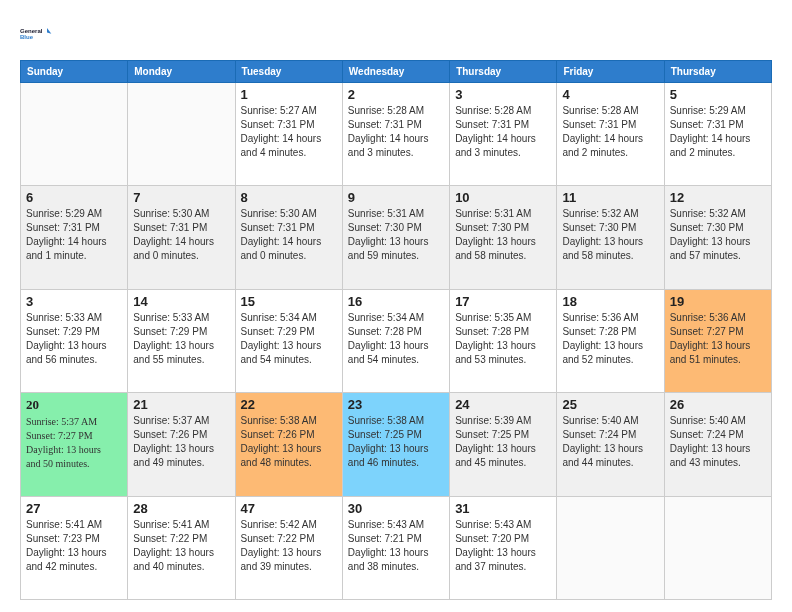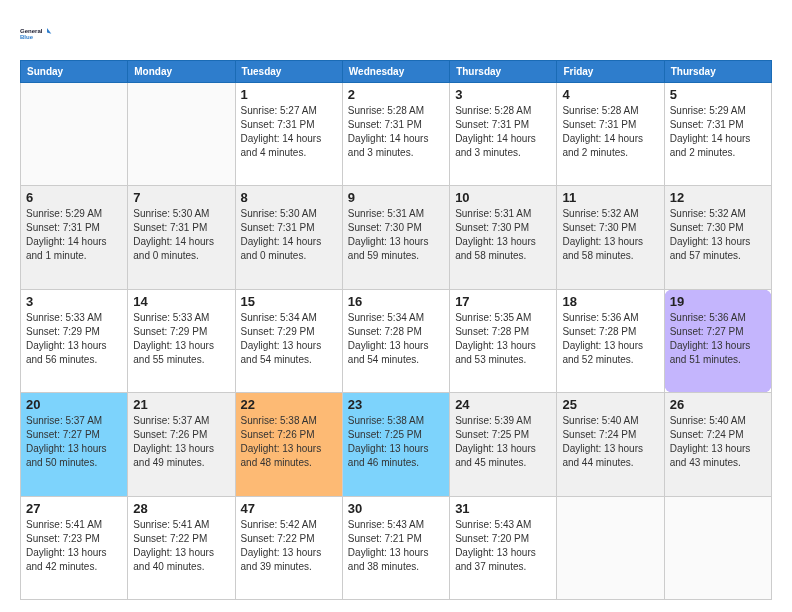--- a/index.html
+++ b/index.html
@@ -250,30 +250,30 @@
 Daylight: 13 hours
 and 53 minutes.</div>
           </td>
           <td style="background: rgb(255, 255, 255);">
             <div class="day-number">18</div>
             <div class="day-info" style="white-space: pre-line;">Sunrise: 5:36 AM
 Sunset: 7:28 PM
 Daylight: 13 hours
 and 52 minutes.</div>
           </td>
-          <td style="background: #c4b5fd; border-radius: 9px;">
+          <td style="background: #fdba74;">
             <div class="day-number">19</div>
             <div class="day-info" style="white-space: pre-line;">Sunrise: 5:36 AM
 Sunset: 7:27 PM
 Daylight: 13 hours
 and 51 minutes.</div>
           </td>
         </tr>
         <tr>
-          <td style="background: #7dd3fc;">
+          <td style="background: #86efac; font-family: Liberation Serif, serif;">
             <div class="day-number">20</div>
             <div class="day-info" style="white-space: pre-line;">Sunrise: 5:37 AM
 Sunset: 7:27 PM
 Daylight: 13 hours
 and 50 minutes.</div>
           </td>
           <td style="background: rgb(240, 240, 240);">
             <div class="day-number">21</div>
             <div class="day-info" style="white-space: pre-line;">Sunrise: 5:37 AM
 Sunset: 7:26 PM

